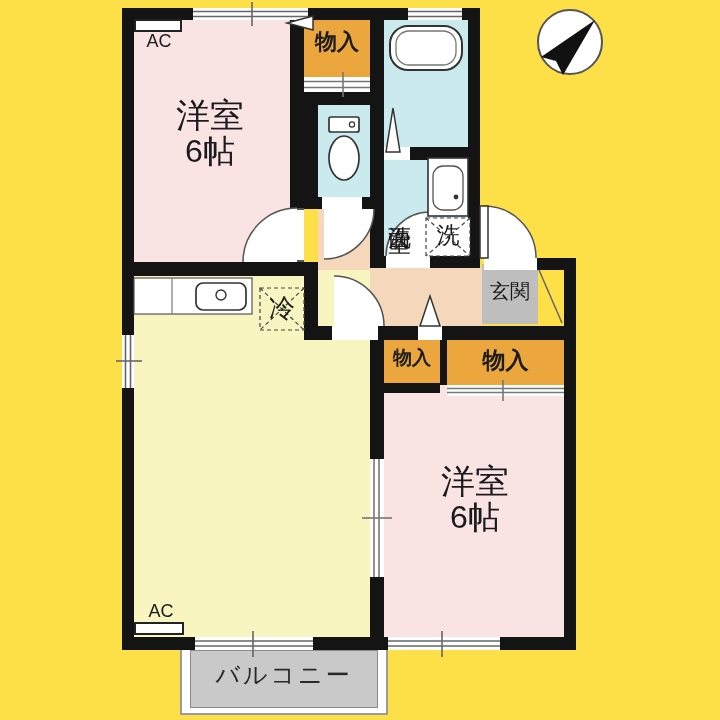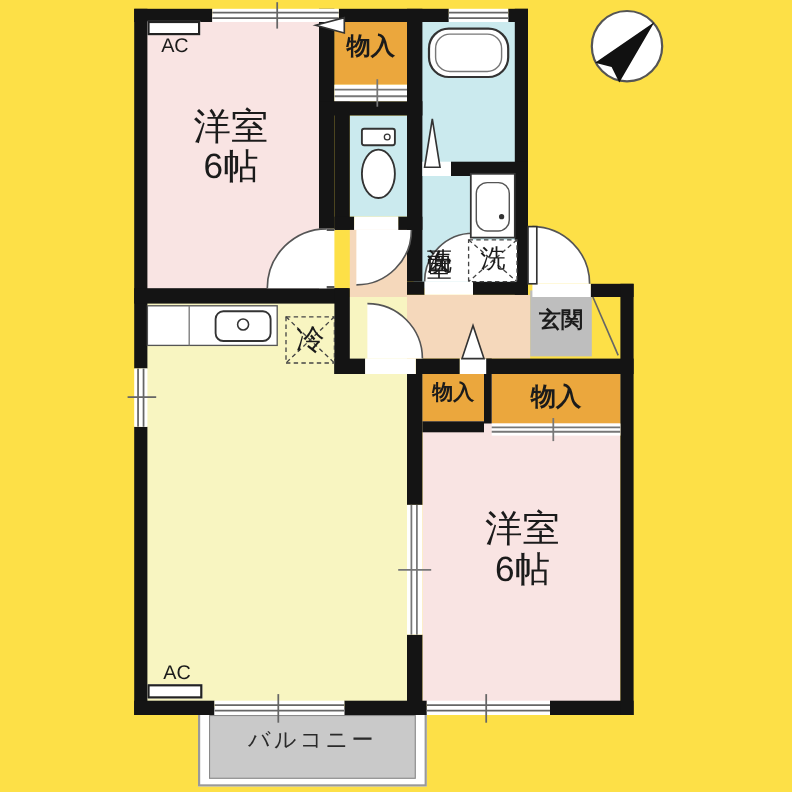--- a/index.html
+++ b/index.html
@@ -230,31 +230,31 @@
   </div>
 
   <div class="lbl" style="left:304px;top:30px;width:66px;font-size:22px;font-weight:bold;">物入</div>
 
 
   <div class="lbl vtext" style="left:386px;top:162px;width:26px;height:98px;font-size:23px;">洗面室</div>
 
   <div class="lbl" style="left:426px;top:223px;width:44px;font-size:23px;">洗</div>
   <div class="lbl" style="left:260px;top:294px;width:44px;font-size:26px;">冷</div>
 
-  <div class="lbl" style="left:482px;top:280px;width:56px;font-size:20px;font-weight:bold;">玄関</div>
+  <div class="lbl" style="left:482px;top:280px;width:56px;font-size:20px;">玄関</div>
 
   <div class="lbl" style="left:384px;top:347px;width:56px;font-size:19px;font-weight:bold;">物入</div>
   <div class="lbl" style="left:447px;top:348px;width:117px;font-size:23px;font-weight:bold;">物入</div>
 
   <div class="lbl" style="left:150px;top:428px;width:210px;font-size:34px;letter-spacing:8px;">
   </div>
 
   <div class="lbl" style="left:400px;top:462px;width:150px;font-size:34px;">
     <span class="ln">洋室</span>
     <span class="ln" style="font-size:32px;">6帖</span>
   </div>
 
   <div class="lbl" style="left:136px;top:601px;width:50px;font-size:18px;">AC</div>
   <div class="acbox" style="left:134px;top:622px;width:50px;height:13px;"></div>
 
-  <div class="lbl" style="left:190px;top:662px;width:188px;font-size:20px;letter-spacing:3px;color:#2a2a2a;">バルコニー</div>
+  <div class="lbl" style="left:190px;top:662px;width:188px;font-size:24px;letter-spacing:3px;color:#2a2a2a;">バルコニー</div>
 
 </div>
 
 </body></html>

